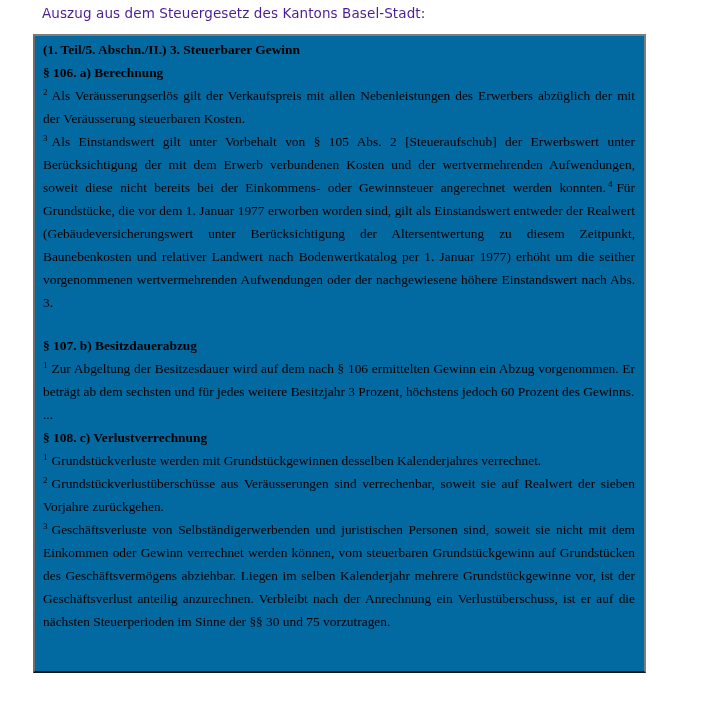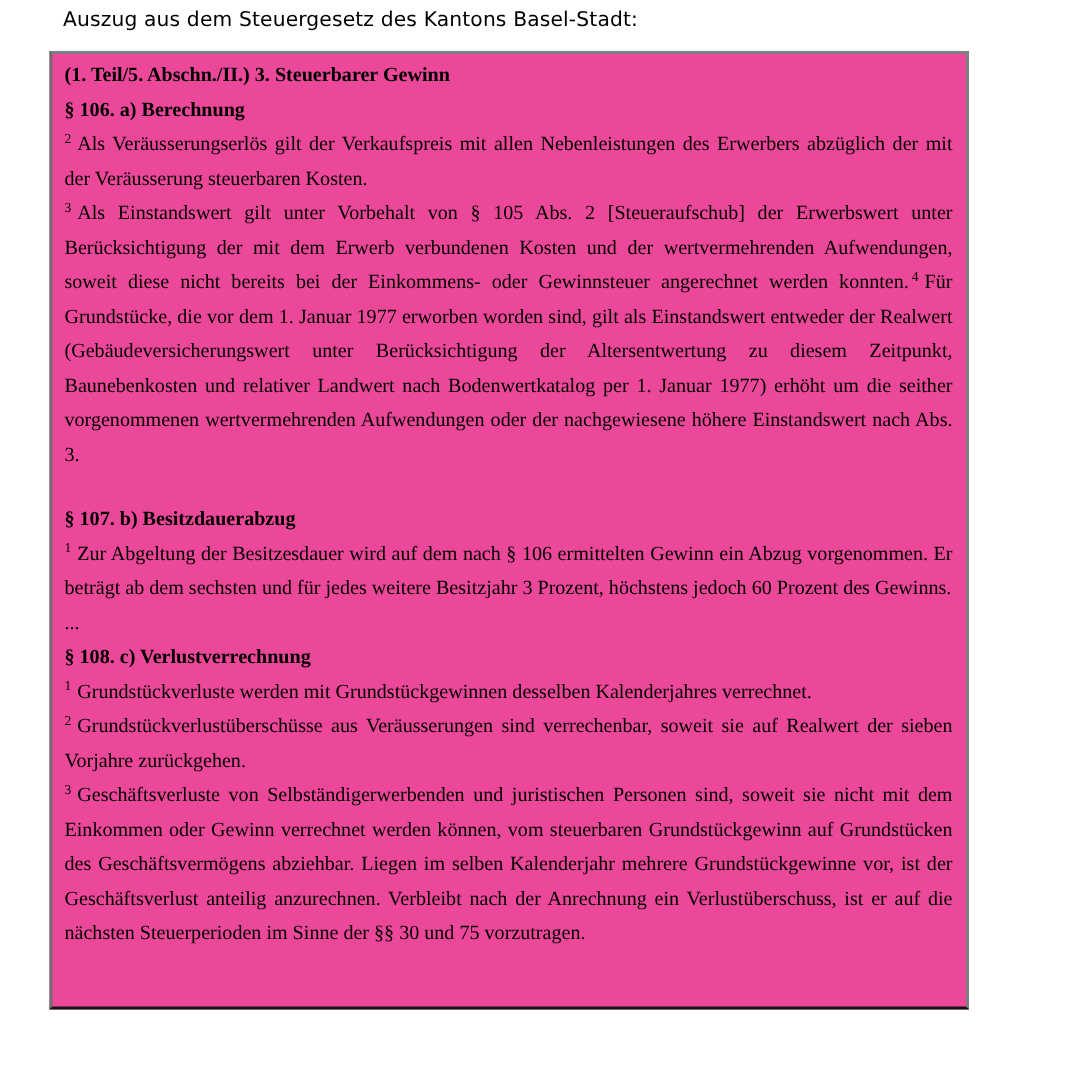--- a/index.html
+++ b/index.html
@@ -10,39 +10,39 @@
     background: #ffffff;
     position: relative;
     font-family: "DejaVu Sans", sans-serif;
   }
   .doc-title {
     position: absolute;
     left: 42px;
     top: 5px;
     font-size: 13.5px;
     line-height: 17px;
-    color: #000000;
+    color: #4c1d95;
     letter-spacing: 0.1px;
     white-space: nowrap;
   }
   .law-box {
     position: absolute;
     left: 33px;
     top: 34px;
     width: 613px;
     min-height: 639px;
     border: 2px solid #7e7e7e;
     border-bottom-color: #141414;
     border-left-color: #6e6e6e;
     padding: 2px 9px 6px 8px;
     font-family: "Liberation Serif", serif;
     font-size: 13.4px;
     line-height: 23px;
     color: #000000;
-    background: #ec4899;
+    background: #0369a1;
   }
   .law-box p {
     margin: 0;
     text-align: justify;
     hyphens: auto;
     -webkit-hyphens: auto;
   }
   .law-box p.heading {
     font-weight: bold;
     text-align: left;

